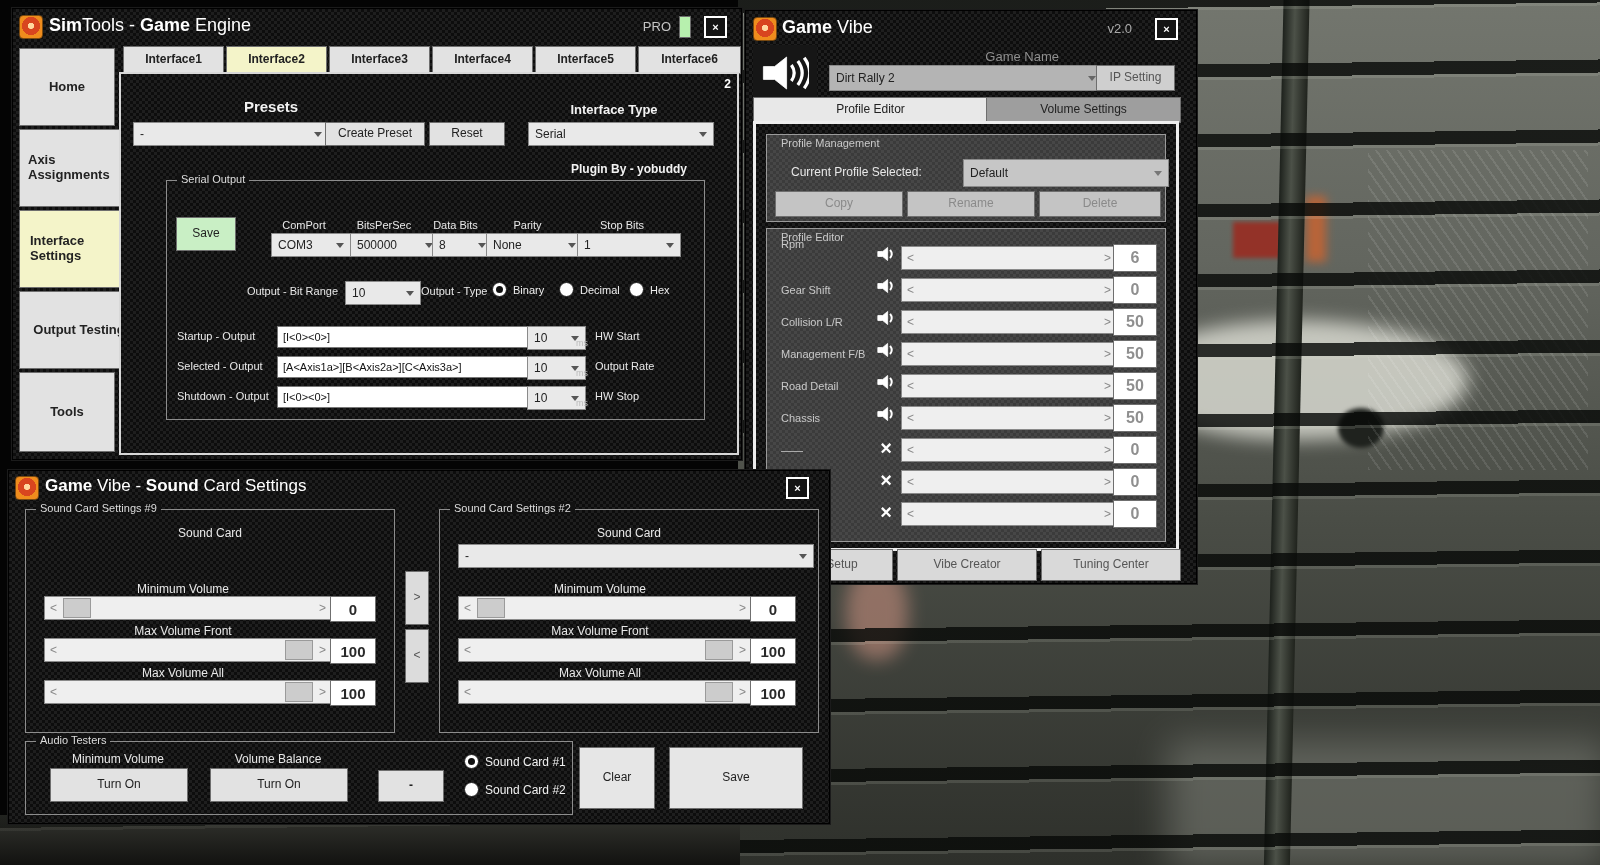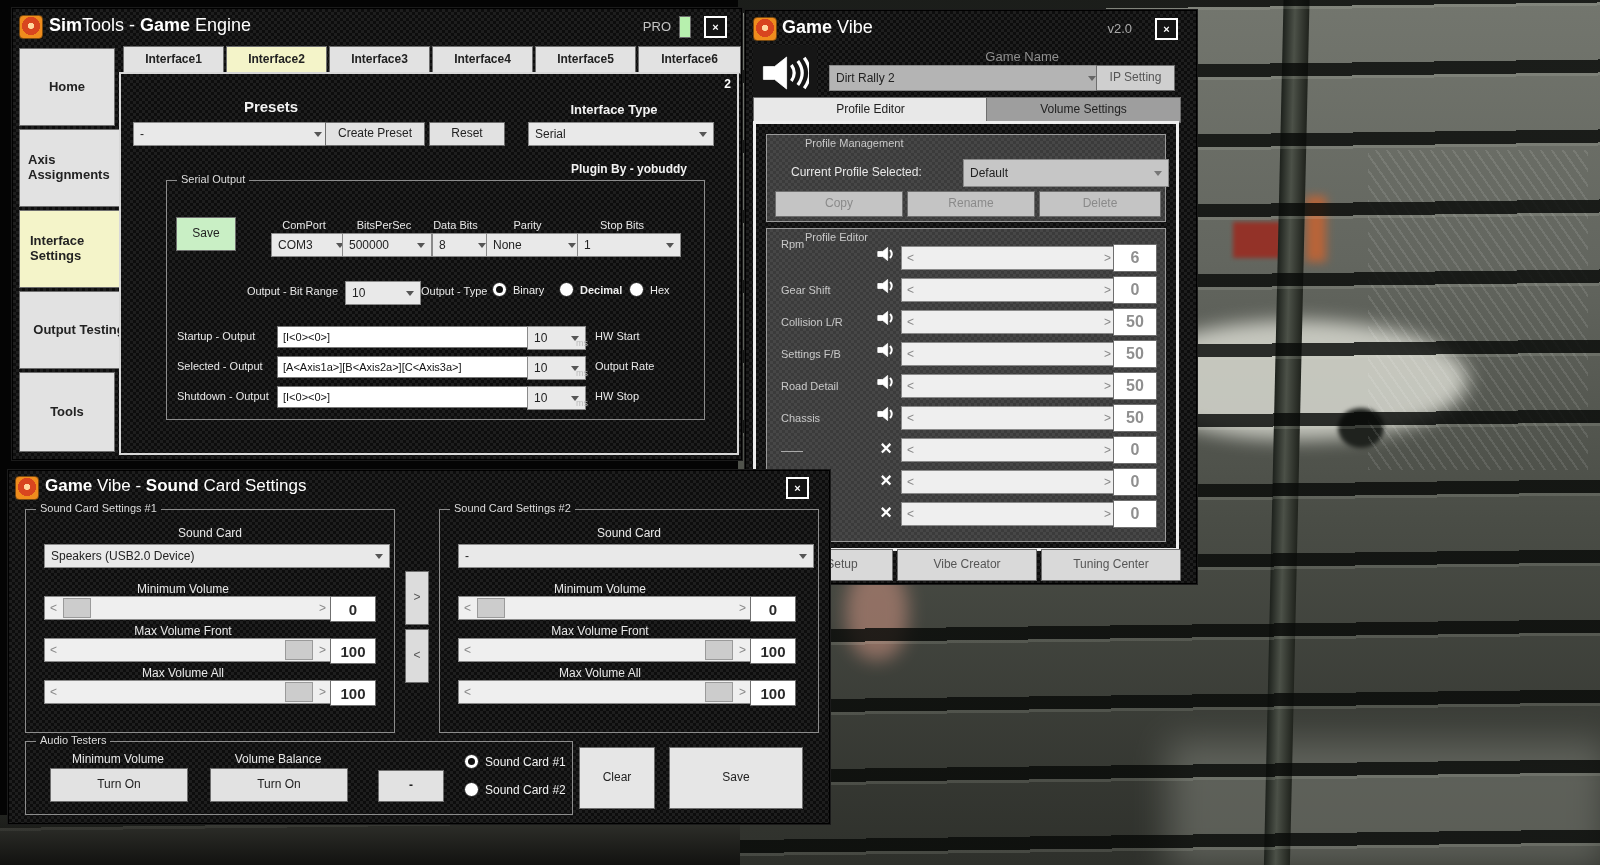--- a/index.html
+++ b/index.html
@@ -56,21 +56,21 @@
   .btn.bold{font-weight:bold;}
   .btn.active{background:#f4f4c9;}
   .dd{position:absolute;background:#e9e9e9;border:1px solid #8a8a8a;color:#222;
       display:flex;align-items:center;justify-content:space-between;font-size:12px;
       padding:0 6px;}
   .chev{width:0;height:0;border-left:4px solid transparent;border-right:4px solid transparent;
         border-top:5px solid #555;flex:none;margin-left:6px;}
   .grp{position:absolute;border:1px solid #8d8d8d;}
   .glabel{position:absolute;top:-8px;left:10px;padding:0 4px;font-size:11px;color:#ddd;
           background:#121212;white-space:nowrap;}
-  .glabel.inset{top:2px;background:transparent;margin-left:24px;}
+  .glabel.inset{top:2px;background:transparent;}
   .lbl{position:absolute;color:#e8e8e8;font-size:11px;white-space:nowrap;}
   .lbl.c{text-align:center;}
   .head{position:absolute;color:#f2f2f2;font-weight:bold;text-align:center;}
   .inp{position:absolute;background:#fff;border:1px solid #777;color:#111;font-size:11px;
        display:flex;align-items:center;padding:0 5px;white-space:nowrap;overflow:hidden;}
   .slider{position:absolute;background:#efefef;border:1px solid #8a8a8a;color:#888;
           font-size:12px;display:flex;align-items:center;justify-content:space-between;
           padding:0 5px;}
   .thumb{position:absolute;top:1px;bottom:1px;width:26px;background:#ccc;
          border:1px solid #9a9a9a;}
@@ -158,21 +158,21 @@
         <span class="lbl c" style="left:104px;top:38px;width:66px;">ComPort</span>
         <span class="lbl c" style="left:179px;top:38px;width:76px;">BitsPerSec</span>
         <span class="lbl c" style="left:265px;top:38px;width:47px;">Data Bits</span>
         <span class="lbl c" style="left:319px;top:38px;width:83px;">Parity</span>
         <span class="lbl c" style="left:410px;top:38px;width:90px;">Stop Bits</span>
 
         <div class="dd" style="left:104px;top:52px;width:66px;height:22px;">
             <span>COM3</span>
             <span class="chev"></span>
           </div>
-        <div class="dd" style="left:175px;top:52px;width:76px;height:22px;">
+        <div class="dd" style="left:183px;top:52px;width:76px;height:22px;">
             <span>500000</span>
             <span class="chev"></span>
           </div>
         <div class="dd" style="left:265px;top:52px;width:47px;height:22px;">
             <span>8</span>
             <span class="chev"></span>
           </div>
         <div class="dd" style="left:319px;top:52px;width:83px;height:22px;">
             <span>None</span>
             <span class="chev"></span>
@@ -187,21 +187,21 @@
             <span>10</span>
             <span class="chev"></span>
           </div>
         <span class="lbl" style="left:254px;top:104px;">Output - Type</span>
         <span class="abs" style="left:325px;top:101px;display:flex;align-items:center;">
             <span class="radio sel"></span>
             <span class="rlabel" style="font-weight:normal;color:#eee;font-size:11px;">Binary</span>
           </span>
         <span class="abs" style="left:392px;top:101px;display:flex;align-items:center;">
             <span class="radio"></span>
-            <span class="rlabel" style="font-weight:bold;color:#eee;font-size:11px;">Decimal</span>
+            <span class="rlabel" style="font-weight:normal;color:#eee;font-size:11px;">Decimal</span>
           </span>
         <span class="abs" style="left:462px;top:101px;display:flex;align-items:center;">
             <span class="radio"></span>
             <span class="rlabel" style="font-weight:normal;color:#eee;font-size:11px;">Hex</span>
           </span>
 
         <span class="lbl" style="left:10px;top:149px;">Startup - Output</span>
         <div class="inp" style="left:110px;top:145px;width:244px;height:20px;">[I&lt;0&gt;&lt;0&gt;]</div>
         <div class="dd" style="left:360px;top:145px;width:45px;height:22px;">
             <span>10</span>
@@ -307,21 +307,21 @@
               <polygon class="spk" points="1,6 7,6 13,1 13,17 7,12 1,12"></polygon>
               <path d="M16 4 q4 5 0 10" fill="none" stroke="#fff" stroke-width="2.4"></path>
             </svg>
           </span>
         <div class="slider" style="left:134px;top:81px;width:204px;height:22px;">
             <span>&lt;</span>
             <span>&gt;</span>
           </div>
         <div class="valbox" style="left:346px;top:79px;width:42px;height:26px;">50</div>
 
-        <span class="perow-label" style="top:119px;">Settings F/B</span>
+        <span class="perow-label" style="top:119px;">Management F/B</span>
         <span class="pe-icon" style="top:113px;">
             <svg width="18" height="16" viewBox="0 0 22 18">
               <polygon class="spk" points="1,6 7,6 13,1 13,17 7,12 1,12"></polygon>
               <path d="M16 4 q4 5 0 10" fill="none" stroke="#fff" stroke-width="2.4"></path>
             </svg>
           </span>
         <div class="slider" style="left:134px;top:113px;width:204px;height:22px;">
             <span>&lt;</span>
             <span>&gt;</span>
           </div>
@@ -385,26 +385,22 @@
   </div>
 
   <div class="abs win checker" style="left:8px;top:470px;width:820px;height:352px;z-index:30;">
     <div class="titlebar" style="height:32px;">
       <span class="logo" style="left:6px;top:5px;"></span>
       <span class="wtitle" style="left:36px;top:5px;font-size:17px;"><b>Game</b><span> Vibe - </span><b>Sound</b><span> Card Settings</span></span>
       <span class="closebox" style="right:12px;top:6px;">×</span>
     </div>
 
     <div class="grp" style="left:16px;top:38px;width:368px;height:222px;">
-      <span class="glabel">Sound Card Settings #1</span>
+      <span class="glabel">Sound Card Settings #9</span>
       <span class="lbl c" style="left:0;top:16px;width:100%;font-size:12px;">Sound Card</span>
-      <div class="dd" style="left:18px;top:34px;width:332px;height:22px;">
-          <span>Speakers (USB2.0 Device)</span>
-          <span class="chev"></span>
-        </div>
 
       <span class="lbl c" style="left:18px;top:72px;width:278px;font-size:12px;">Minimum Volume</span>
       <div class="slider" style="left:18px;top:86px;width:276px;height:22px;">
           <span>&lt;</span>
           <span class="thumb" style="left:18px;"></span>
           <span>&gt;</span>
         </div>
       <div class="valbox dark" style="left:304px;top:86px;width:44px;height:24px;">0</div>
 
       <span class="lbl c" style="left:18px;top:114px;width:278px;font-size:12px;">Max Volume Front</span>

